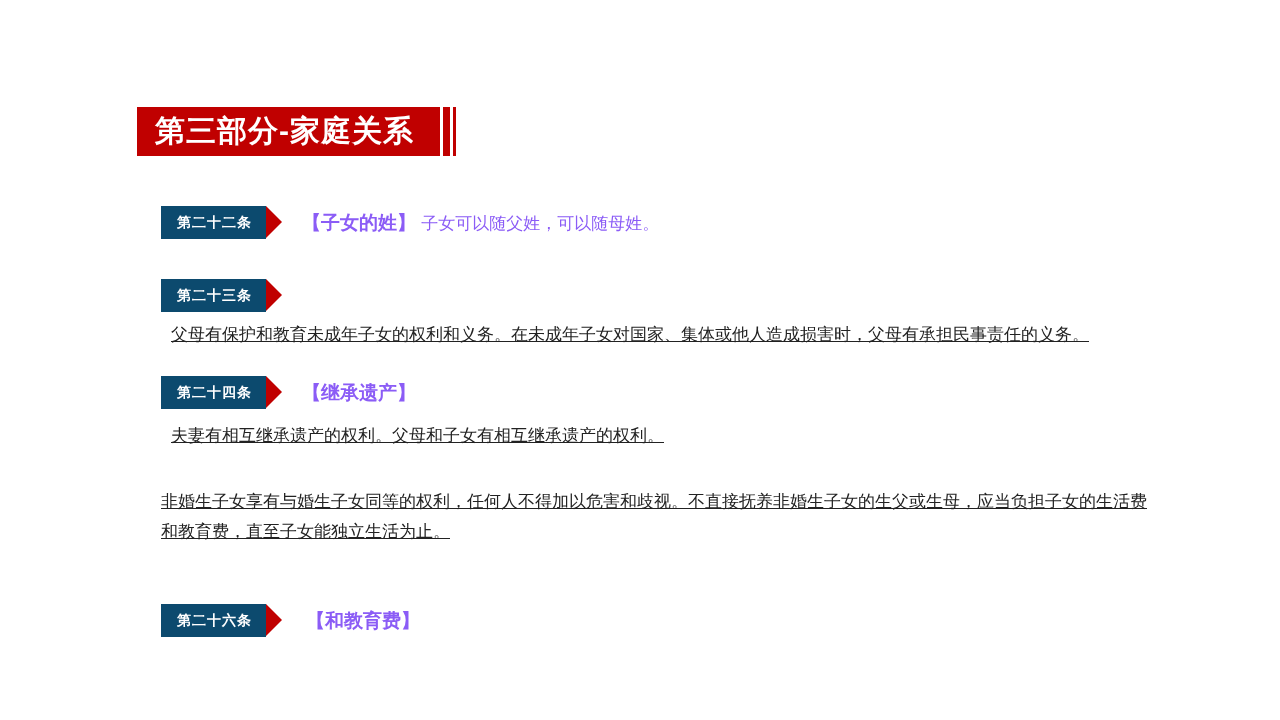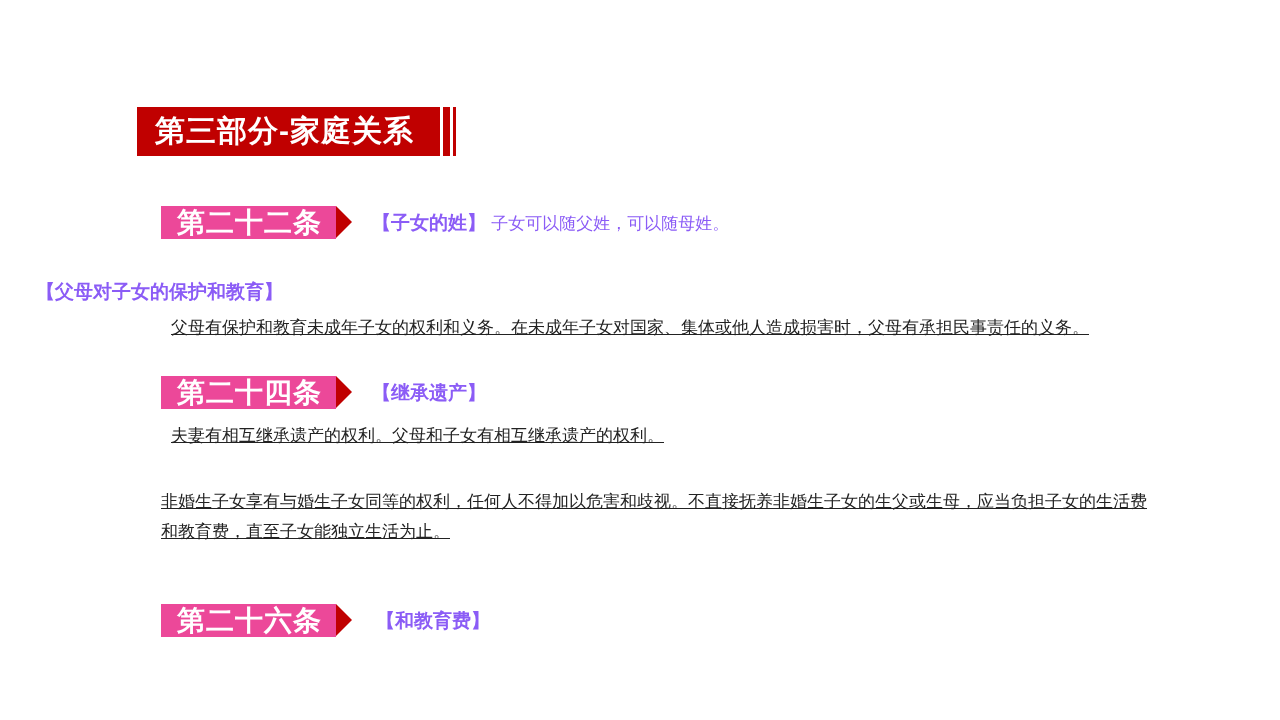--- a/index.html
+++ b/index.html
@@ -51,23 +51,23 @@
     position: absolute;
     left: 0;
     width: 1280px;
   }
   .art-head {
     display: flex;
     align-items: center;
   }
   .tag {
     position: relative;
-    background: #ec4899;
+    background: #0c4a6e;
     color: #ffffff;
-    font-size: 28px;
+    font-size: 14px;
     font-weight: bold;
     letter-spacing: 1px;
     height: 33px;
     line-height: 33px;
     padding: 0 14px 0 16px;
     margin-left: 161px;
     box-sizing: border-box;
   }
   .tag::after {
     content: "";
@@ -116,21 +116,21 @@
     <div class="tag">第二十二条</div>
     <div class="title inline">
       <span>【子女的姓】</span>
       <span class="normal">子女可以随父姓，可以随母姓。</span>
     </div>
   </div>
 </div>
 
 <div class="article" style="top:279px;">
   <div class="art-head">
-    <div class="title">【父母对子女的保护和教育】</div>
+    <div class="tag">第二十三条</div>
   </div>
   <div class="body-text" style="margin:8px 0 0 171px;width:1090px;">父母有保护和教育未成年子女的权利和义务。在未成年子女对国家、集体或他人造成损害时，父母有承担民事责任的义务。</div>
 </div>
 
 <div class="article" style="top:376px;">
   <div class="art-head">
     <div class="tag">第二十四条</div>
     <div class="title">【继承遗产】</div>
   </div>
   <div class="body-text" style="margin:12px 0 0 171px;width:1090px;">夫妻有相互继承遗产的权利。父母和子女有相互继承遗产的权利。</div>

